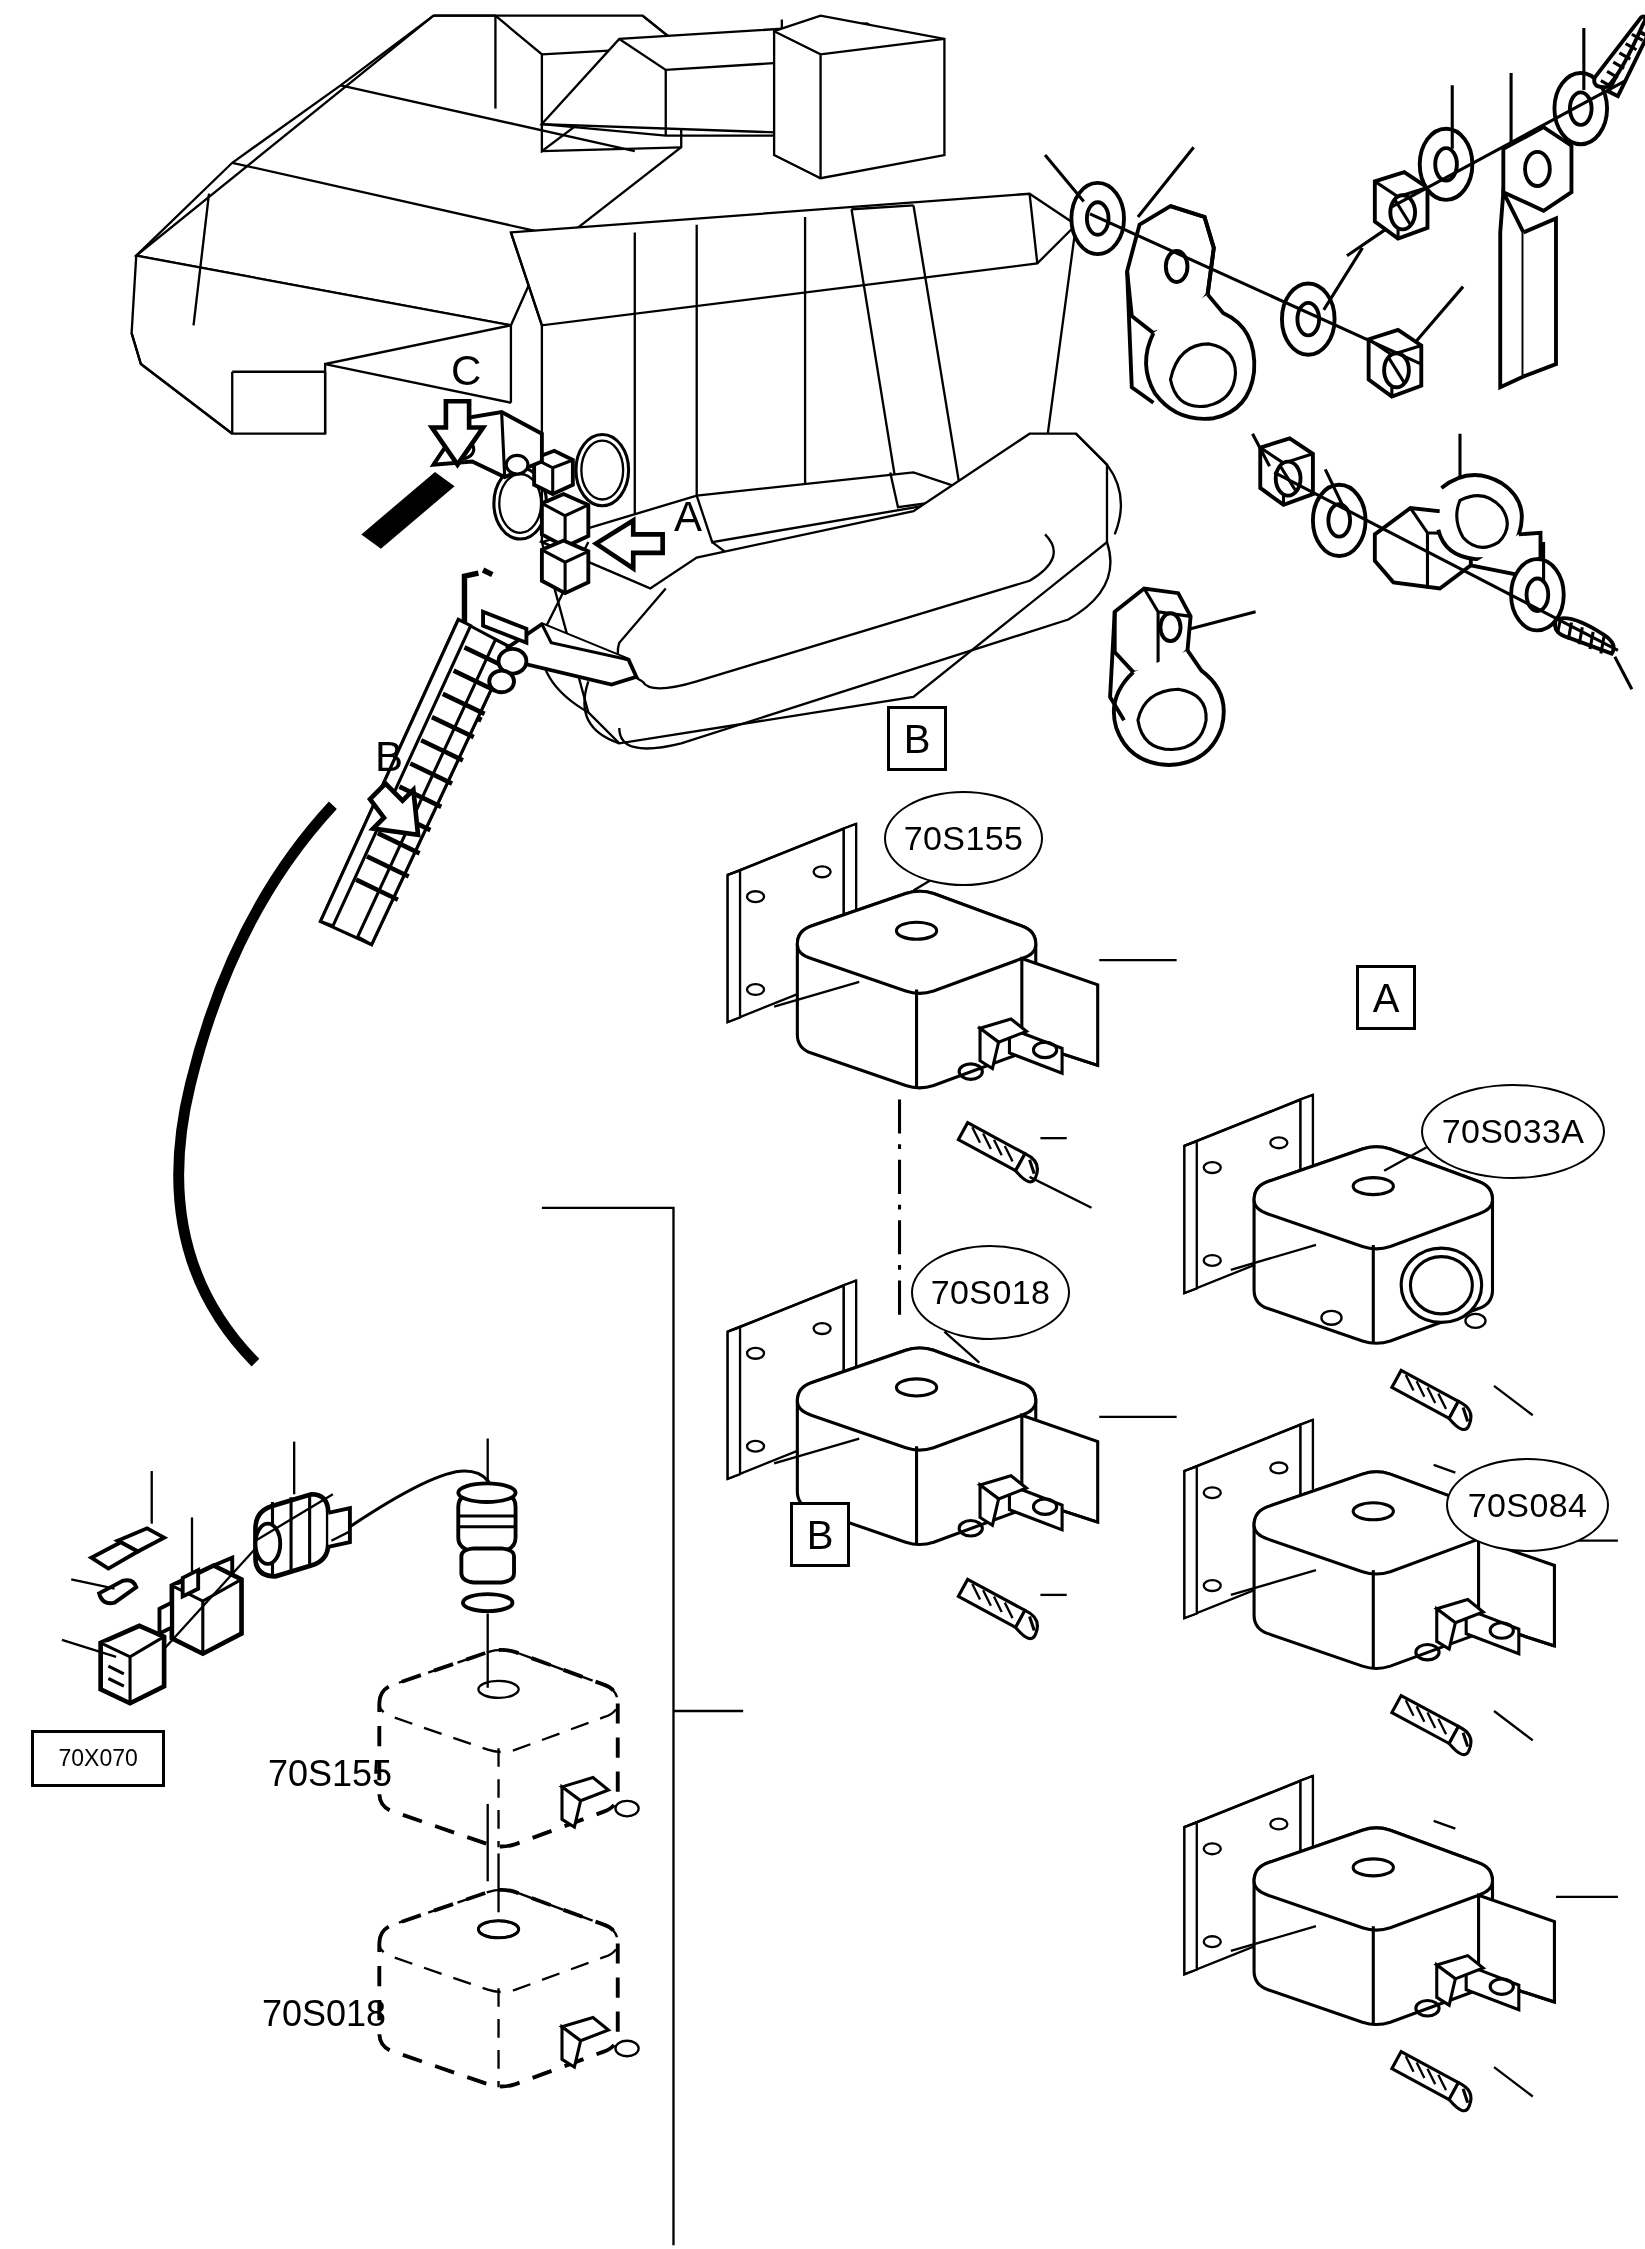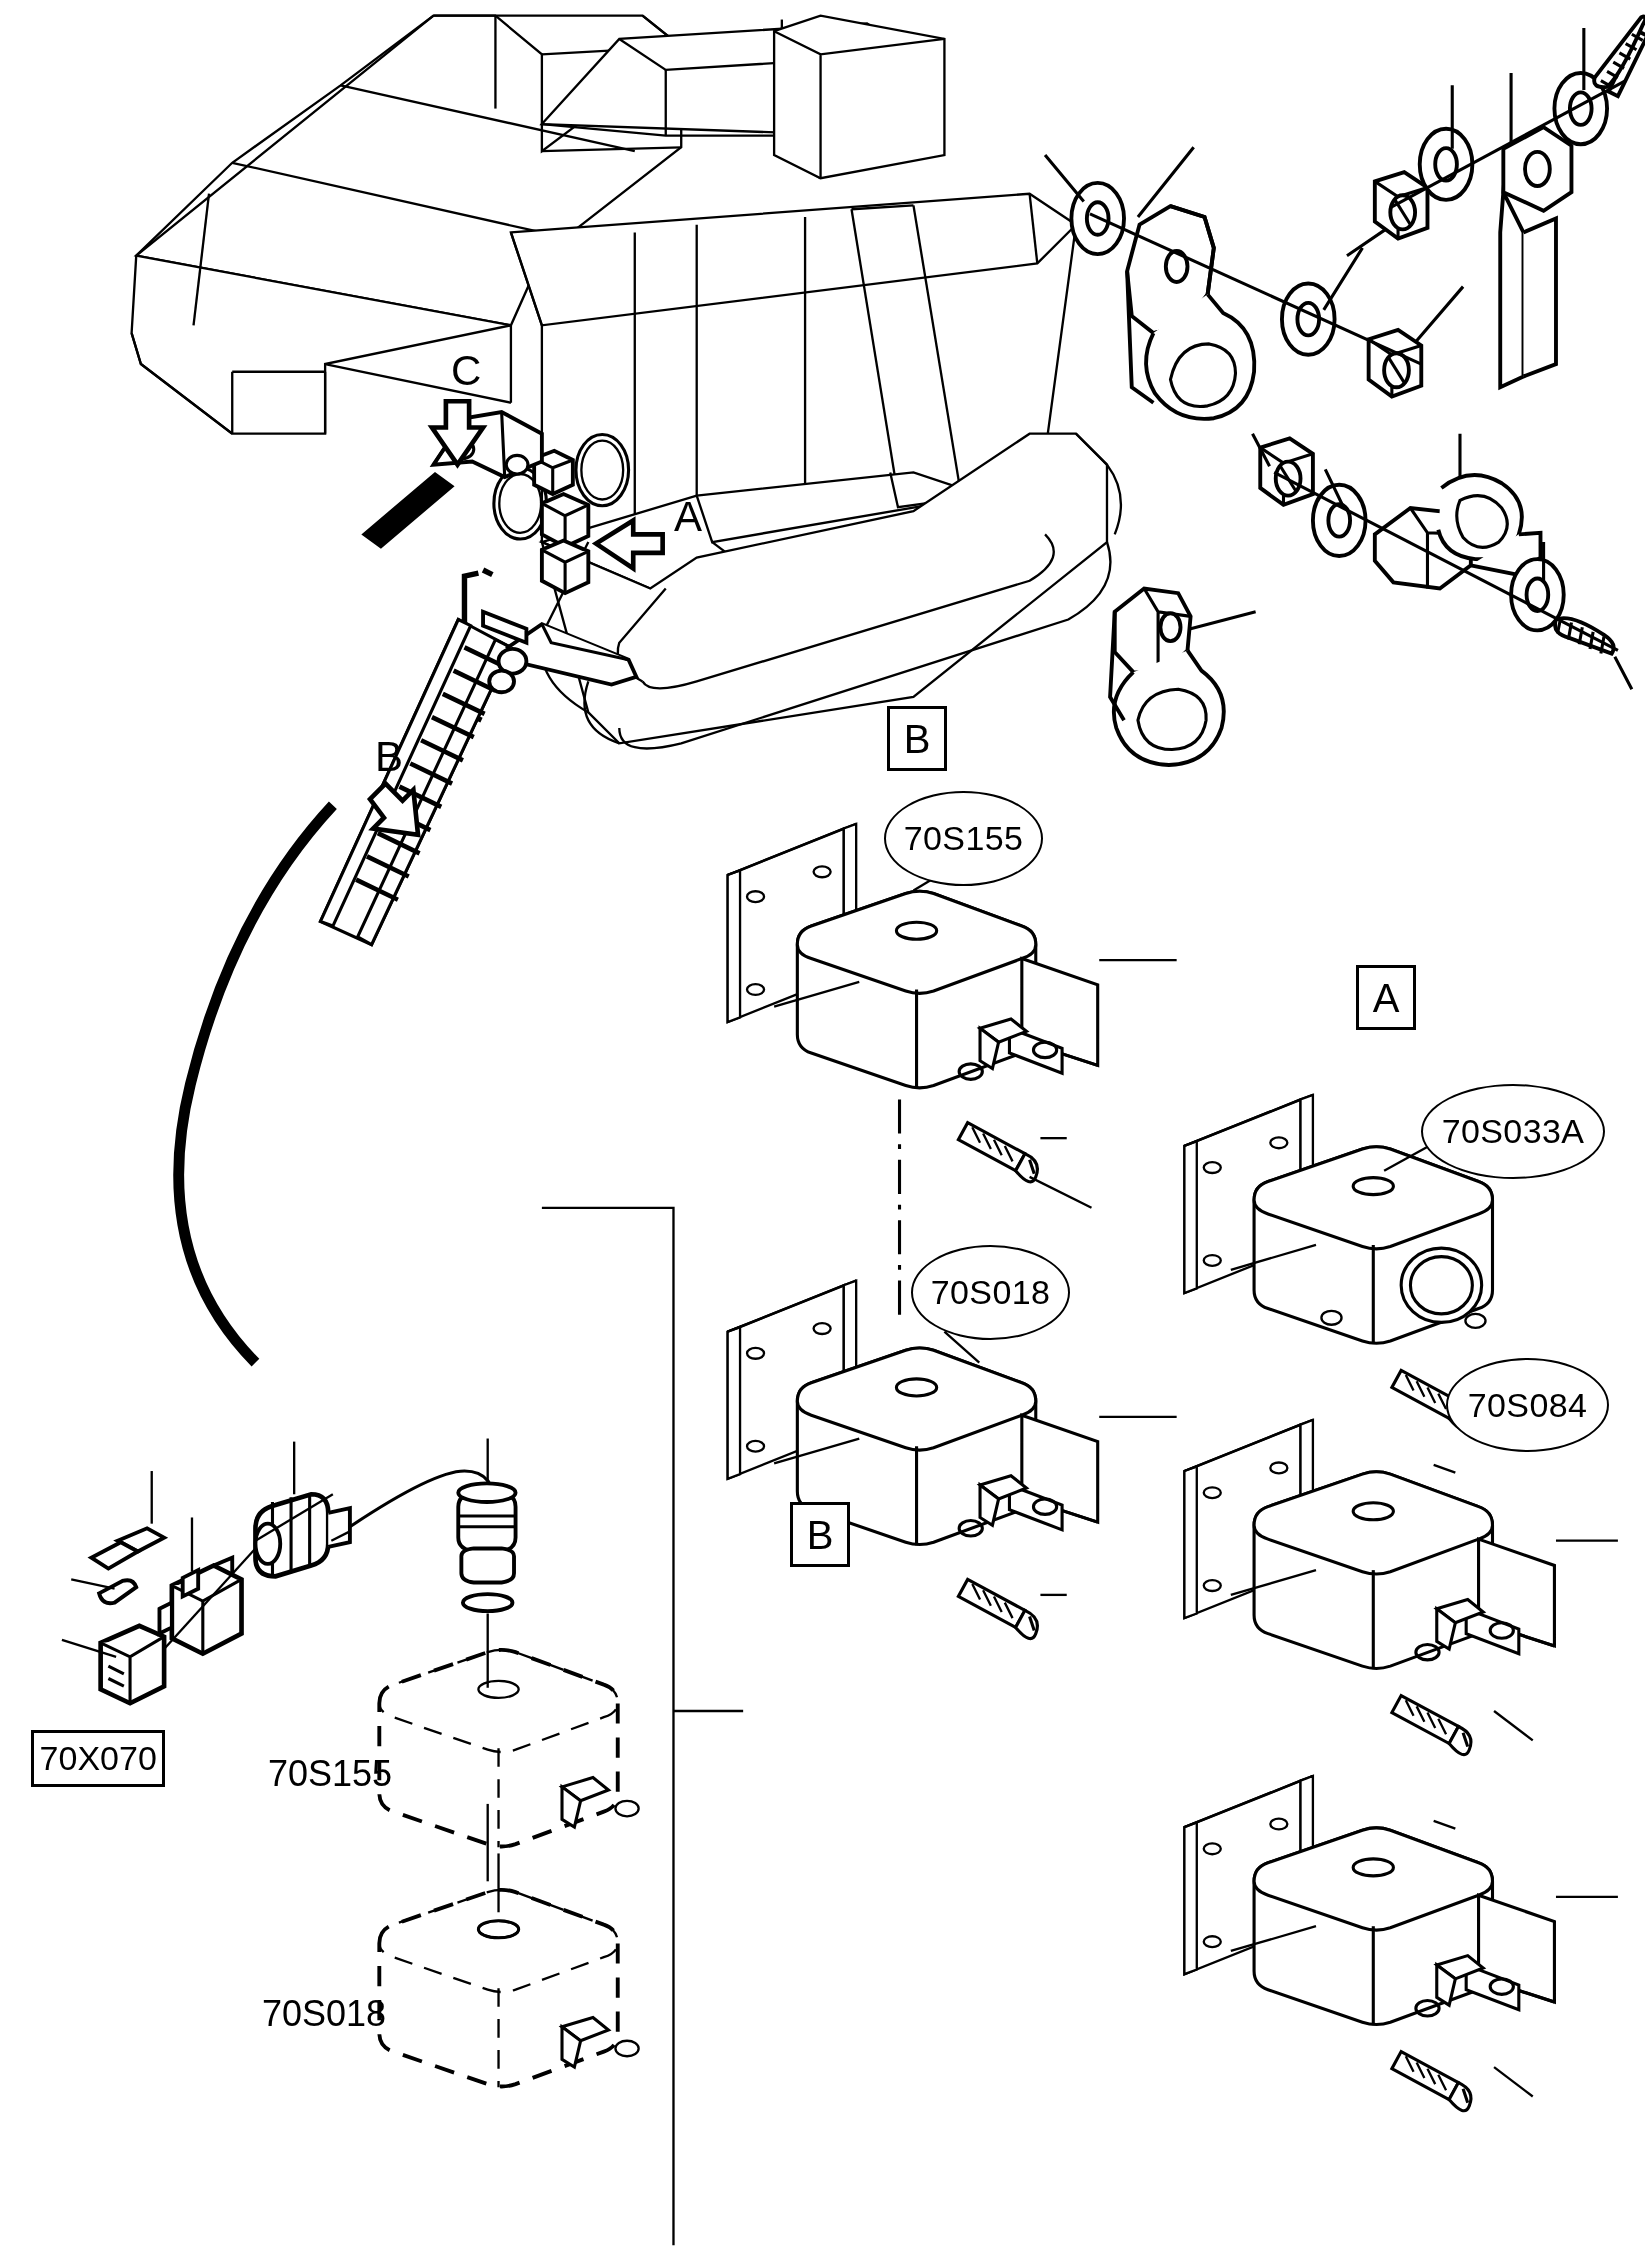--- a/index.html
+++ b/index.html
@@ -15,21 +15,21 @@
   
   .boxed{border:3.1px solid #000;background:#fff;display:flex;align-items:center;justify-content:center;
          font-size:40px;line-height:1;}
 
   
   .oval{border:2.3px solid #000;border-radius:50%;background:#fff;display:flex;align-items:center;
         justify-content:center;font-size:34px;letter-spacing:0.4px;}
 
   
   .codebox{border:3.1px solid #000;background:#fff;display:flex;align-items:center;justify-content:center;
-           font-size:34px;padding:0 6.2px;}
+           font-size:23px;padding:0 6.2px;}
 
   
   .codetext{font-size:36px;line-height:1;}
 </style>
 </head>
 <body>
 
 <div id="page">
 
   <svg viewBox="0 0 2125 2906" xmlns="http://www.w3.org/2000/svg">
@@ -481,21 +481,21 @@
   <div class="lbl boxed" style="left:790px;top:1502px;width:54px;height:59px;">B</div>
 
   <div class="lbl boxed" style="left:1356px;top:965px;width:54px;height:59px;">A</div>
 
   <div class="lbl oval" style="left:884px;top:791px;width:155px;height:91px;">70S155</div>
 
   <div class="lbl oval" style="left:911px;top:1245px;width:155px;height:91px;">70S018</div>
 
   <div class="lbl oval" style="left:1421px;top:1084px;width:180px;height:91px;text-align:right;">70S033A</div>
 
-  <div class="lbl oval" style="left:1446px;top:1358px;width:159px;height:90px;">70S084</div>
+  <div class="lbl oval" style="left:1446px;top:1458px;width:159px;height:90px;">70S084</div>
 
 
   <div class="lbl codebox" style="left:31px;top:1730px;width:116px;height:51px;">70X070</div>
 
   <div class="lbl codetext" style="left:268px;top:1756px;">70S155</div>
 
   <div class="lbl codetext" style="left:262px;top:1996px;">70S018</div>
 
 </div>
 

